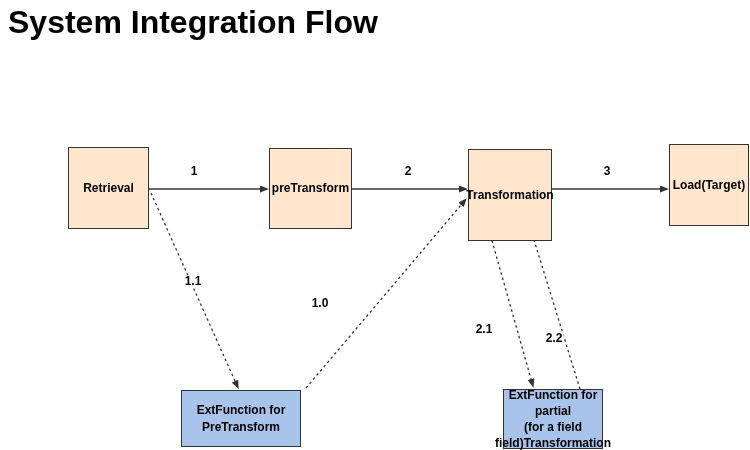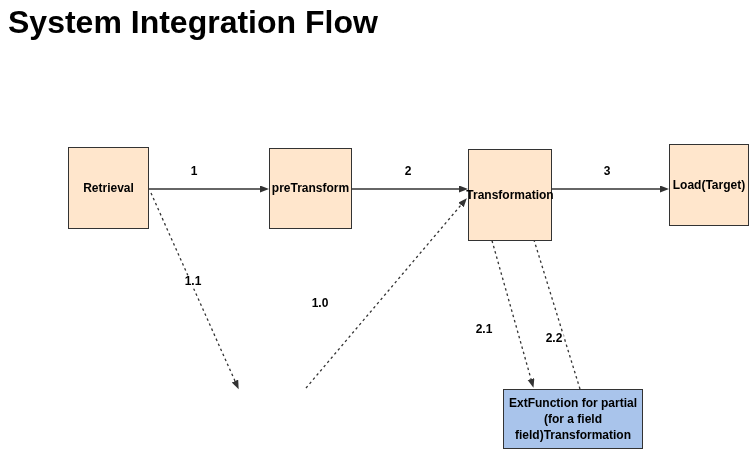--- a/index.html
+++ b/index.html
@@ -59,22 +59,28 @@
   </div>
 
   <div class="node orange" style="left:468px;top:149px;width:84px;height:92px">
     <span class="lbl">Transformation</span>
   </div>
 
   <div class="node orange" style="left:669px;top:144px;width:80px;height:82px">
     <span class="lbl">Load(Target)</span>
   </div>
 
+  <div class="node blue" style="left:181px;top:390px;width:120px;height:57px">
+    <span class="lbl">
+      <span>ExtFunction for</span><br>
+      <span>PreTransform</span>
+    </span>
+  </div>
 
-  <div class="node blue" style="left:503px;top:389px;width:140px;height:60px">
+  <div class="node blue" style="left:503px;top:389px;width:100px;height:60px">
     <span class="lbl">
       <span>ExtFunction for partial</span><br>
       <span>(for a field</span><br>
       <span>field)Transformation</span>
     </span>
   </div>
 
   <div class="edge-label" style="left:194px;top:172px">1</div>
   <div class="edge-label" style="left:408px;top:172px">2</div>
   <div class="edge-label" style="left:607px;top:172px">3</div>

